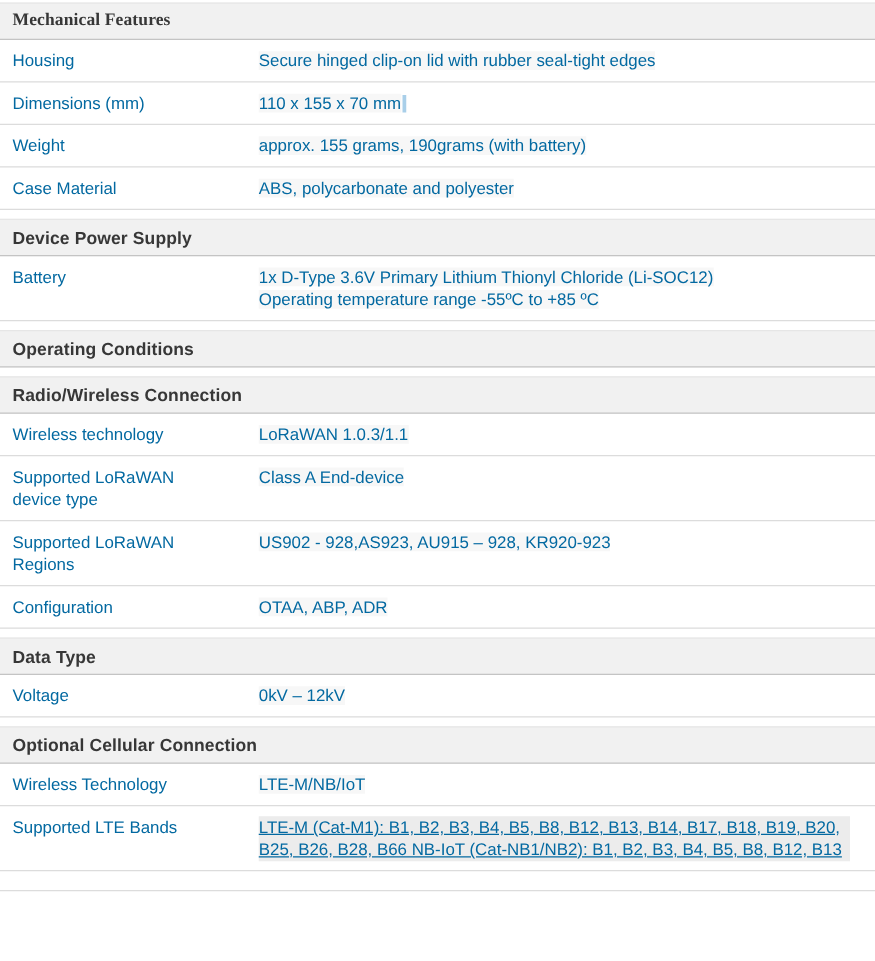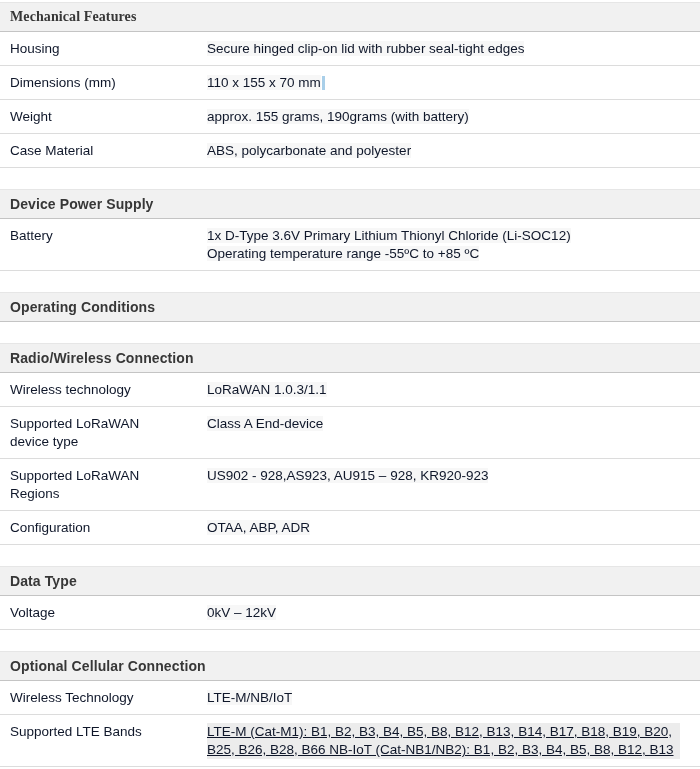--- a/index.html
+++ b/index.html
@@ -12,36 +12,36 @@
     width: 700px;
     min-height: 769px;
     background: #ffffff;
     box-sizing: border-box;
     padding-top: 2px;
   }
   .sec {
     background: #f1f1f1;
     border-top: 1px solid #e6e6e6;
     border-bottom: 1px solid #c4c4c4;
-    margin-top: 21px;
+    margin-top: 7px;
     padding: 6px 10px 6px 10px;
     font-size: 14px;
     font-weight: bold;
     color: #373737;
     line-height: 16px;
     letter-spacing: 0.1px;
   }
   .sec:first-child { margin-top: 0; font-family: Liberation Serif, serif; }
   .row {
     display: flex;
     align-items: flex-start;
     border-bottom: 1px solid #dcdcdc;
     padding: 8px 0 7px 0;
     font-size: 13.5px;
-    color: #0f172a;
+    color: #0369a1;
     line-height: 18px;
   }
   .label {
     flex: 0 0 207px;
     box-sizing: border-box;
     padding-left: 10px;
     padding-right: 52px;
   }
   .value {
     flex: 1 1 auto;

